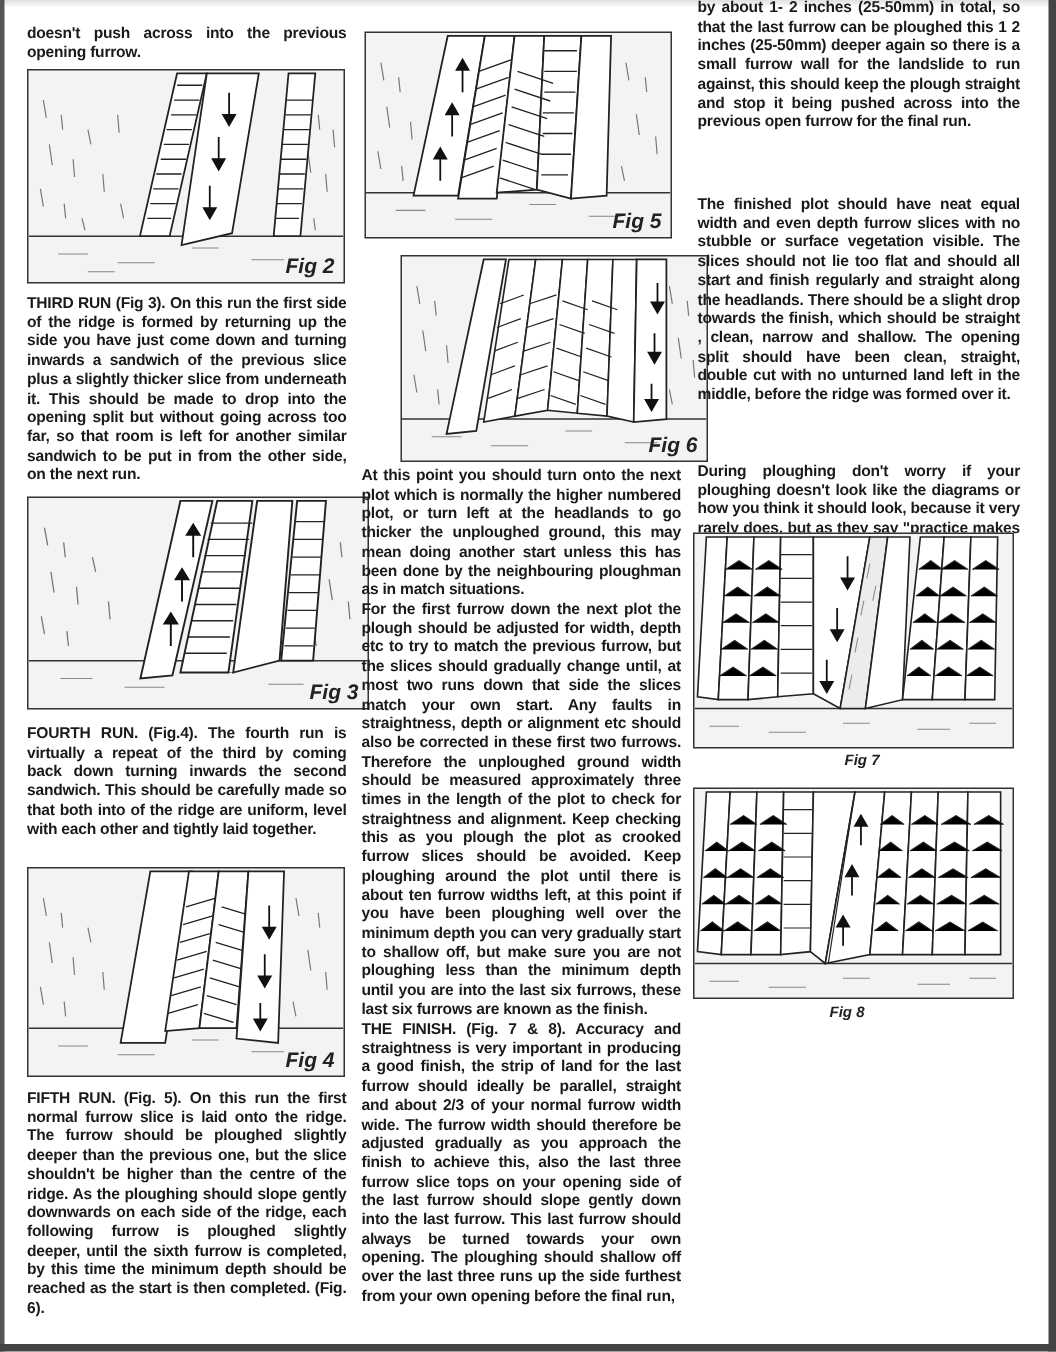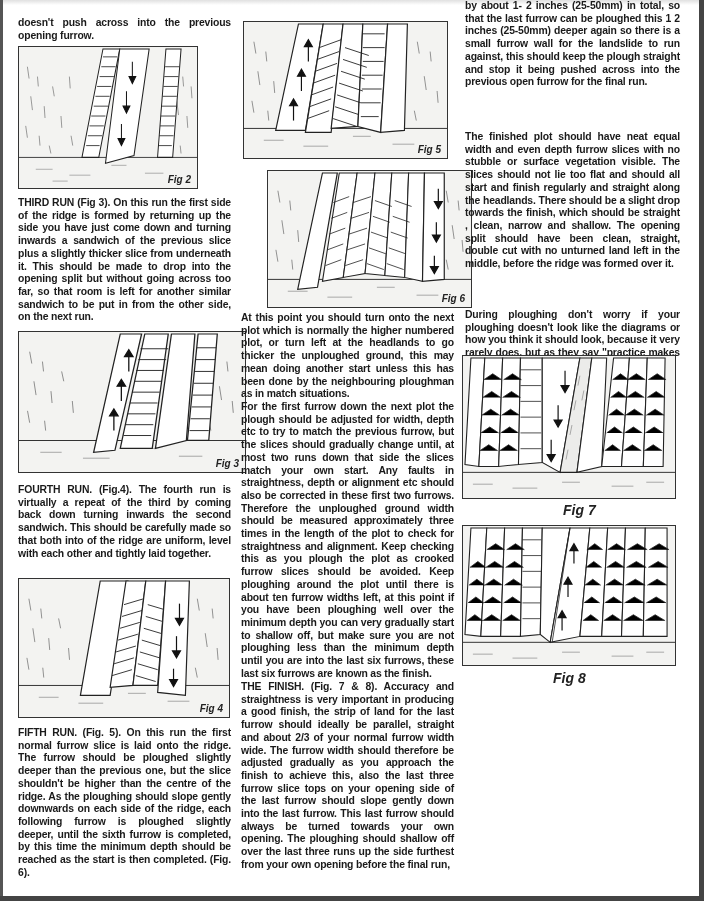--- a/index.html
+++ b/index.html
@@ -5,35 +5,35 @@
   html, body { margin:0; padding:0; }
   body { width:704px; height:901px; background:#ffffff; position:relative; overflow:hidden;
          font-family:"Liberation Sans", sans-serif; color:#1a1a1a; }
   .frame-left { position:absolute; left:0; top:0; width:3px; height:901px; background:#555; }
   .frame-right { position:absolute; left:699px; top:0; width:5px; height:901px; background:#444; }
   .frame-bottom { position:absolute; left:0; top:896px; width:704px; height:5px; background:#444; }
   .frame-top { position:absolute; left:0; top:0; width:704px; height:5px; background:linear-gradient(#e0e0e0,#fff); }
   .col { position:absolute; font-size:10.4px; line-height:12.7px; text-align:justify; letter-spacing:-0.15px;font-weight:bold; }
   .fig { position:absolute; border:1.5px solid #333; background:#f3f3f1; box-sizing:border-box; overflow:hidden; }
   .fig svg { width:100%; height:100%; display:block; }
-  .fig-label { position:absolute; right:6px; bottom:3px; font-style:italic; font-weight:bold; font-size:10px; color:#222; }
-  .fig-caption { position:absolute; font-style:italic; font-weight:bold; font-size:14px; color:#222; }
+  .fig-label { position:absolute; right:6px; bottom:3px; font-style:italic; font-weight:bold; font-size:14px; color:#222; }
+  .fig-caption { position:absolute; font-style:italic; font-weight:bold; font-size:10px; color:#222; }
   .txt { position:absolute; }
 </style>
 </head>
 <body>
 
 <div class="frame-top"></div>
 <div class="frame-left"></div>
 <div class="frame-right"></div>
 <div class="frame-bottom"></div>
 
 <div class="txt col" style="left:18px;top:17px;width:213px;">doesn't push across into the previous opening furrow.</div>
 
-<div class="fig" style="left:18px;top:46px;width:180px;height:143px;text-align:center;">
+<div class="fig" style="left:18px;top:46px;width:212px;height:143px;text-align:center;">
   <svg viewBox="0 0 212 143" preserveAspectRatio="none">
     <g stroke="#777" stroke-width="0.8">
       <path d="M10 20 l2 12 M22 30 l1 10 M14 50 l2 14 M30 60 l1 12 M8 80 l2 12 M24 90 l1 10 M40 40 l2 10 M50 70 l1 12 M36 100 l2 8 M60 30 l1 12 M62 90 l2 10"></path>
     </g>
     <g stroke="#777" stroke-width="0.8">
       <path d="M180 20 l2 12 M195 30 l1 10 M188 55 l2 14 M200 70 l1 12 M178 90 l2 10 M192 100 l1 8 M205 40 l1 12"></path>
     </g>
     <path d="M0 112 L212 112" stroke="#333" stroke-width="1"></path>
     <g stroke="#888" stroke-width="0.7">
         <path d="M20 124 h20 M60 130 h25 M110 120 h18 M150 128 h22 M40 136 h18"></path>

